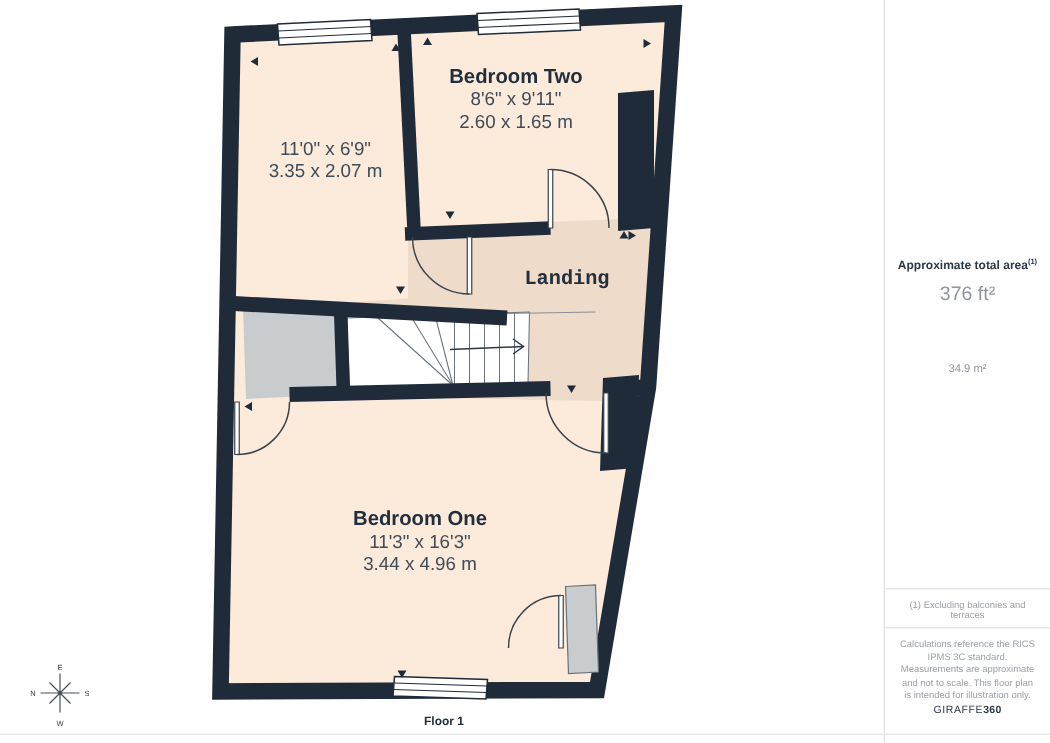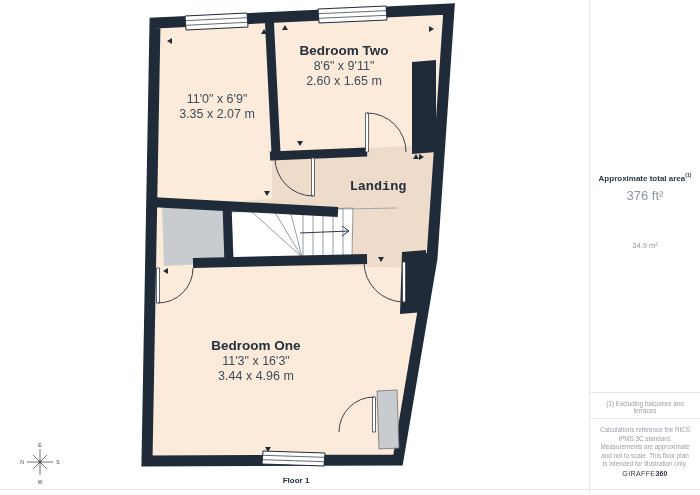--- a/index.html
+++ b/index.html
@@ -9,21 +9,21 @@
   }
   svg{display:block;}
   .plan-svg{position:absolute;left:0;top:0;}
   
   .room-label{position:absolute;transform:translateX(-50%);text-align:center;white-space:nowrap;}
   .room-name{font-size:13.5px;font-weight:bold;color:#232f3d;line-height:16px;}
   .room-dim{font-size:12.5px;color:#3f4c59;line-height:15px;}
   .label-b3{left:217px;top:92px;}
   .label-b2{left:344px;top:43px;}
   .label-landing{left:378px;top:179px;font-family:Liberation Mono, monospace;}
-  .label-b1{left:256px;top:338px;}
+  .label-b1{left:280px;top:338px;}
   .floor-label{position:absolute;left:296px;top:476px;transform:translateX(-50%);
     font-size:8px;font-weight:bold;color:#232f3d;}
   
   .compass{position:absolute;left:16px;top:436px;}
   .compass text{font-size:5px;fill:#3a4048;font-family:"Liberation Sans",sans-serif;}
   
   .sidebar{position:absolute;left:589px;top:0;width:110px;height:495px;border-left:1px solid #e6e6e8;}
   .sb-center{position:absolute;left:0;right:0;text-align:center;}
   .area-title{top:172px;font-size:8px;font-weight:bold;color:#2b3947;}
   .area-title sup{font-size:5px;}

